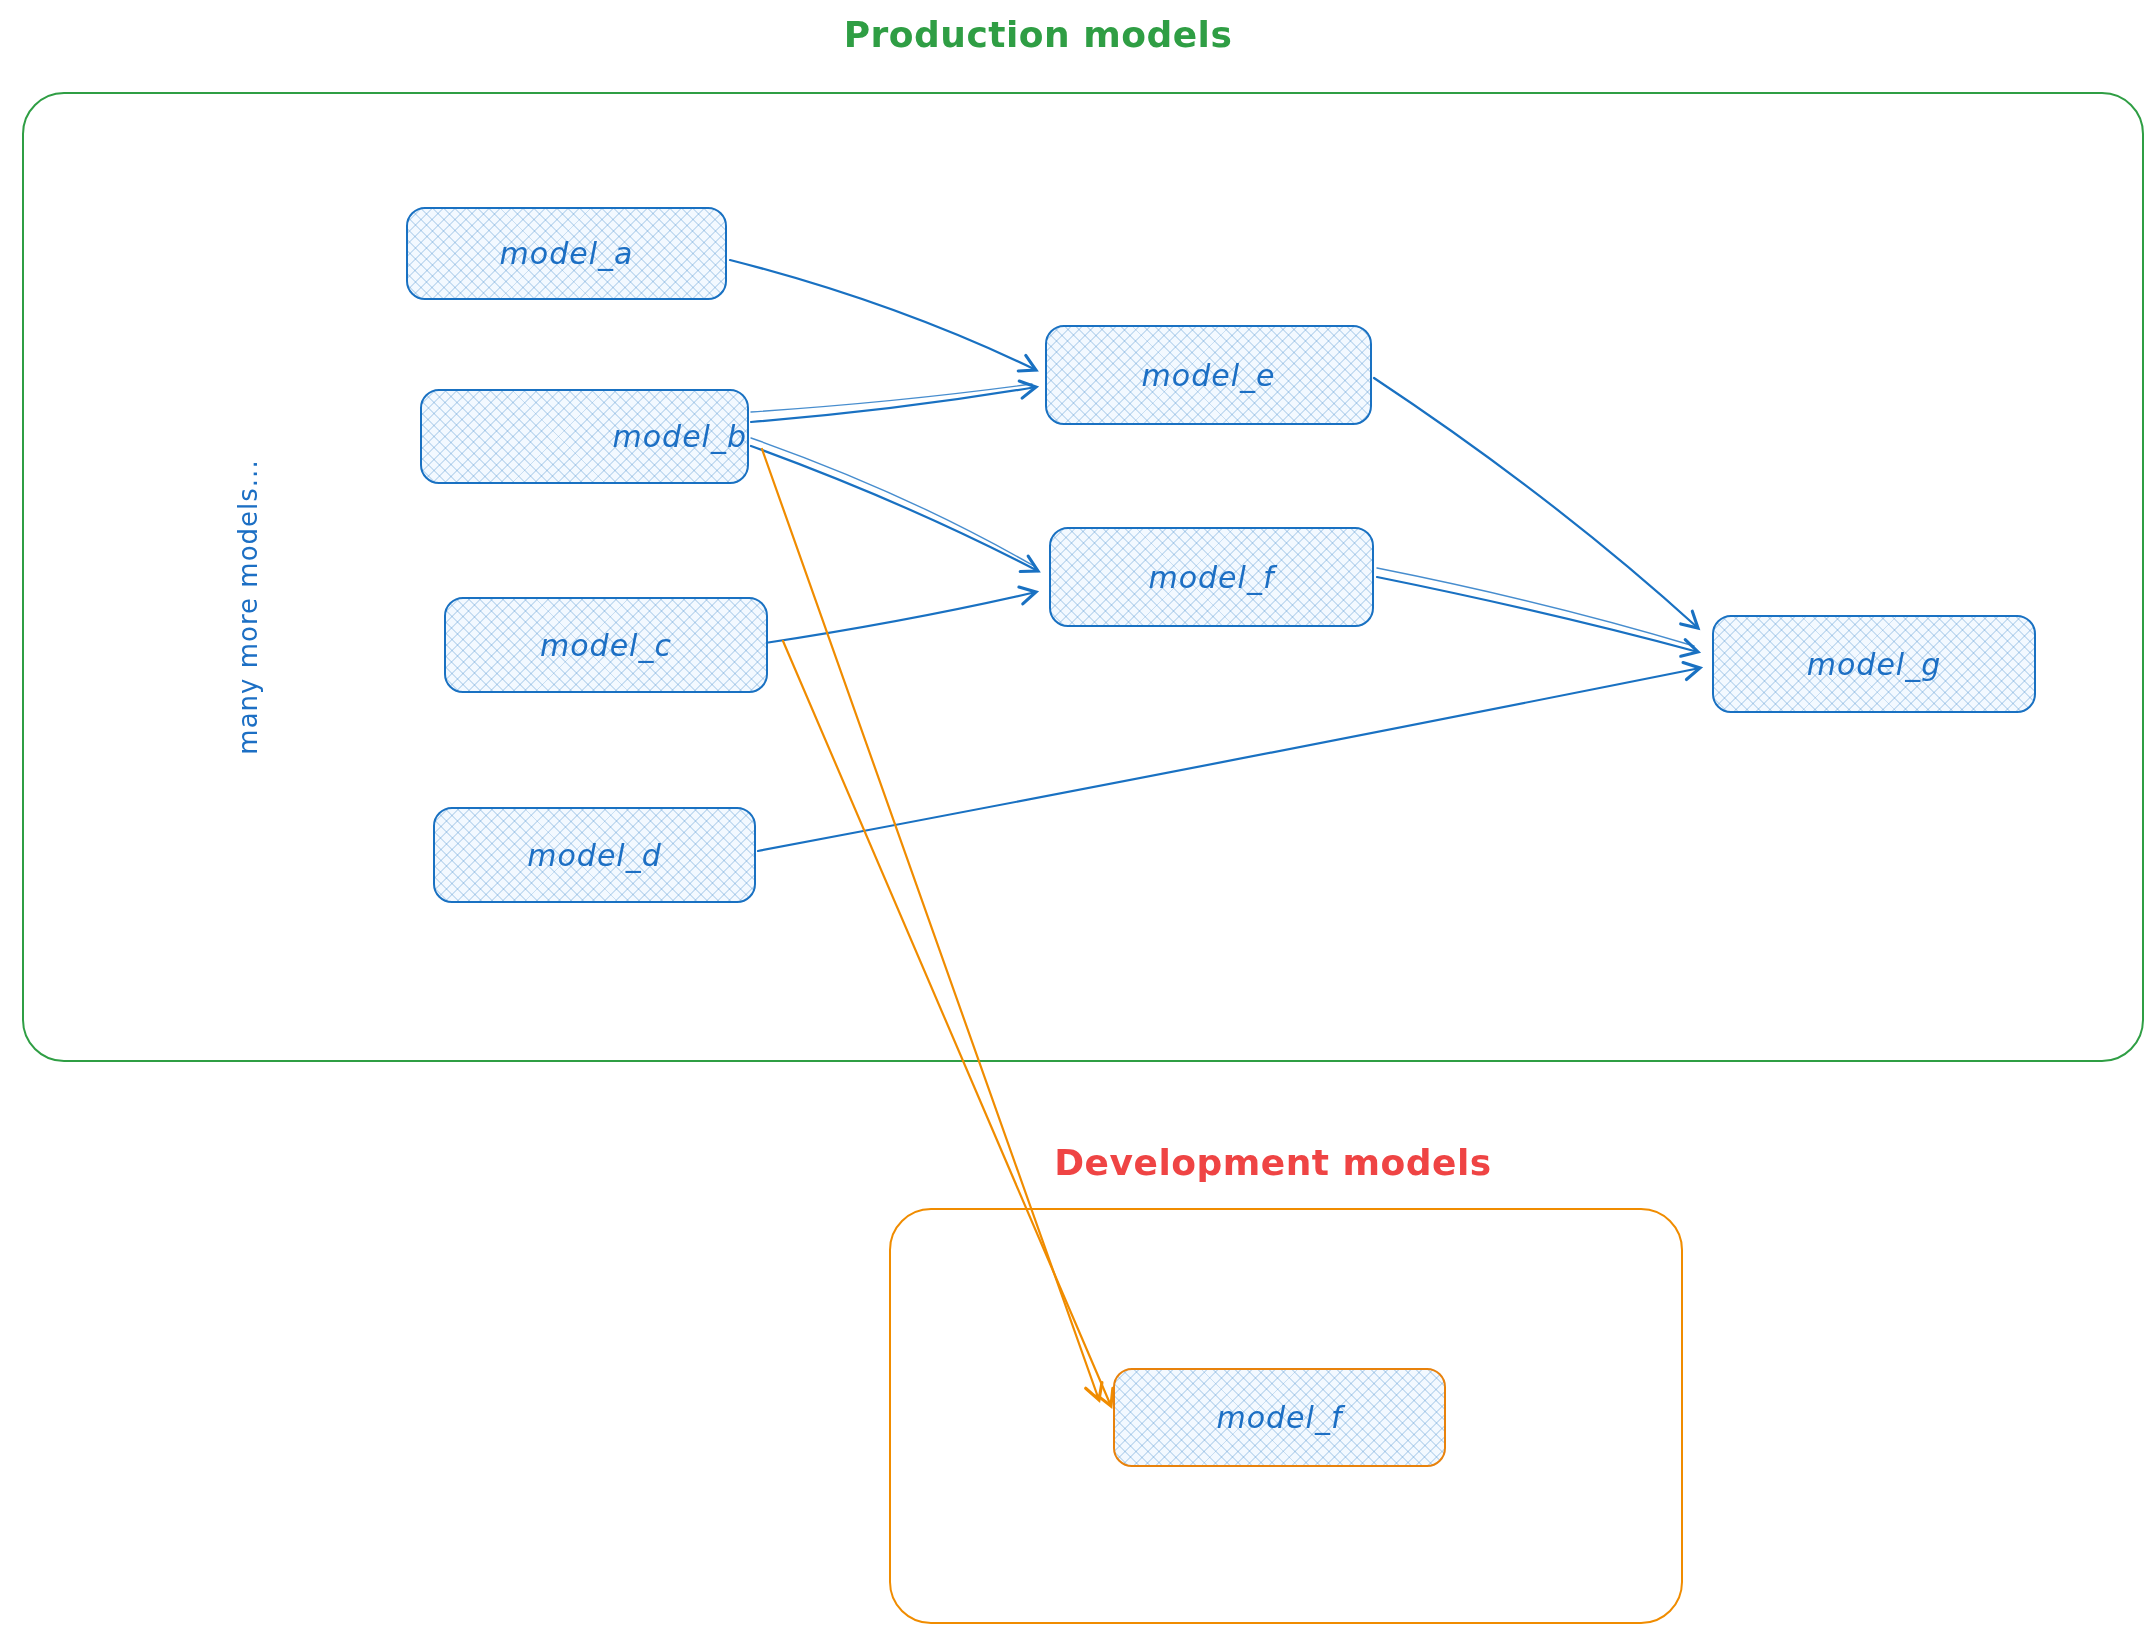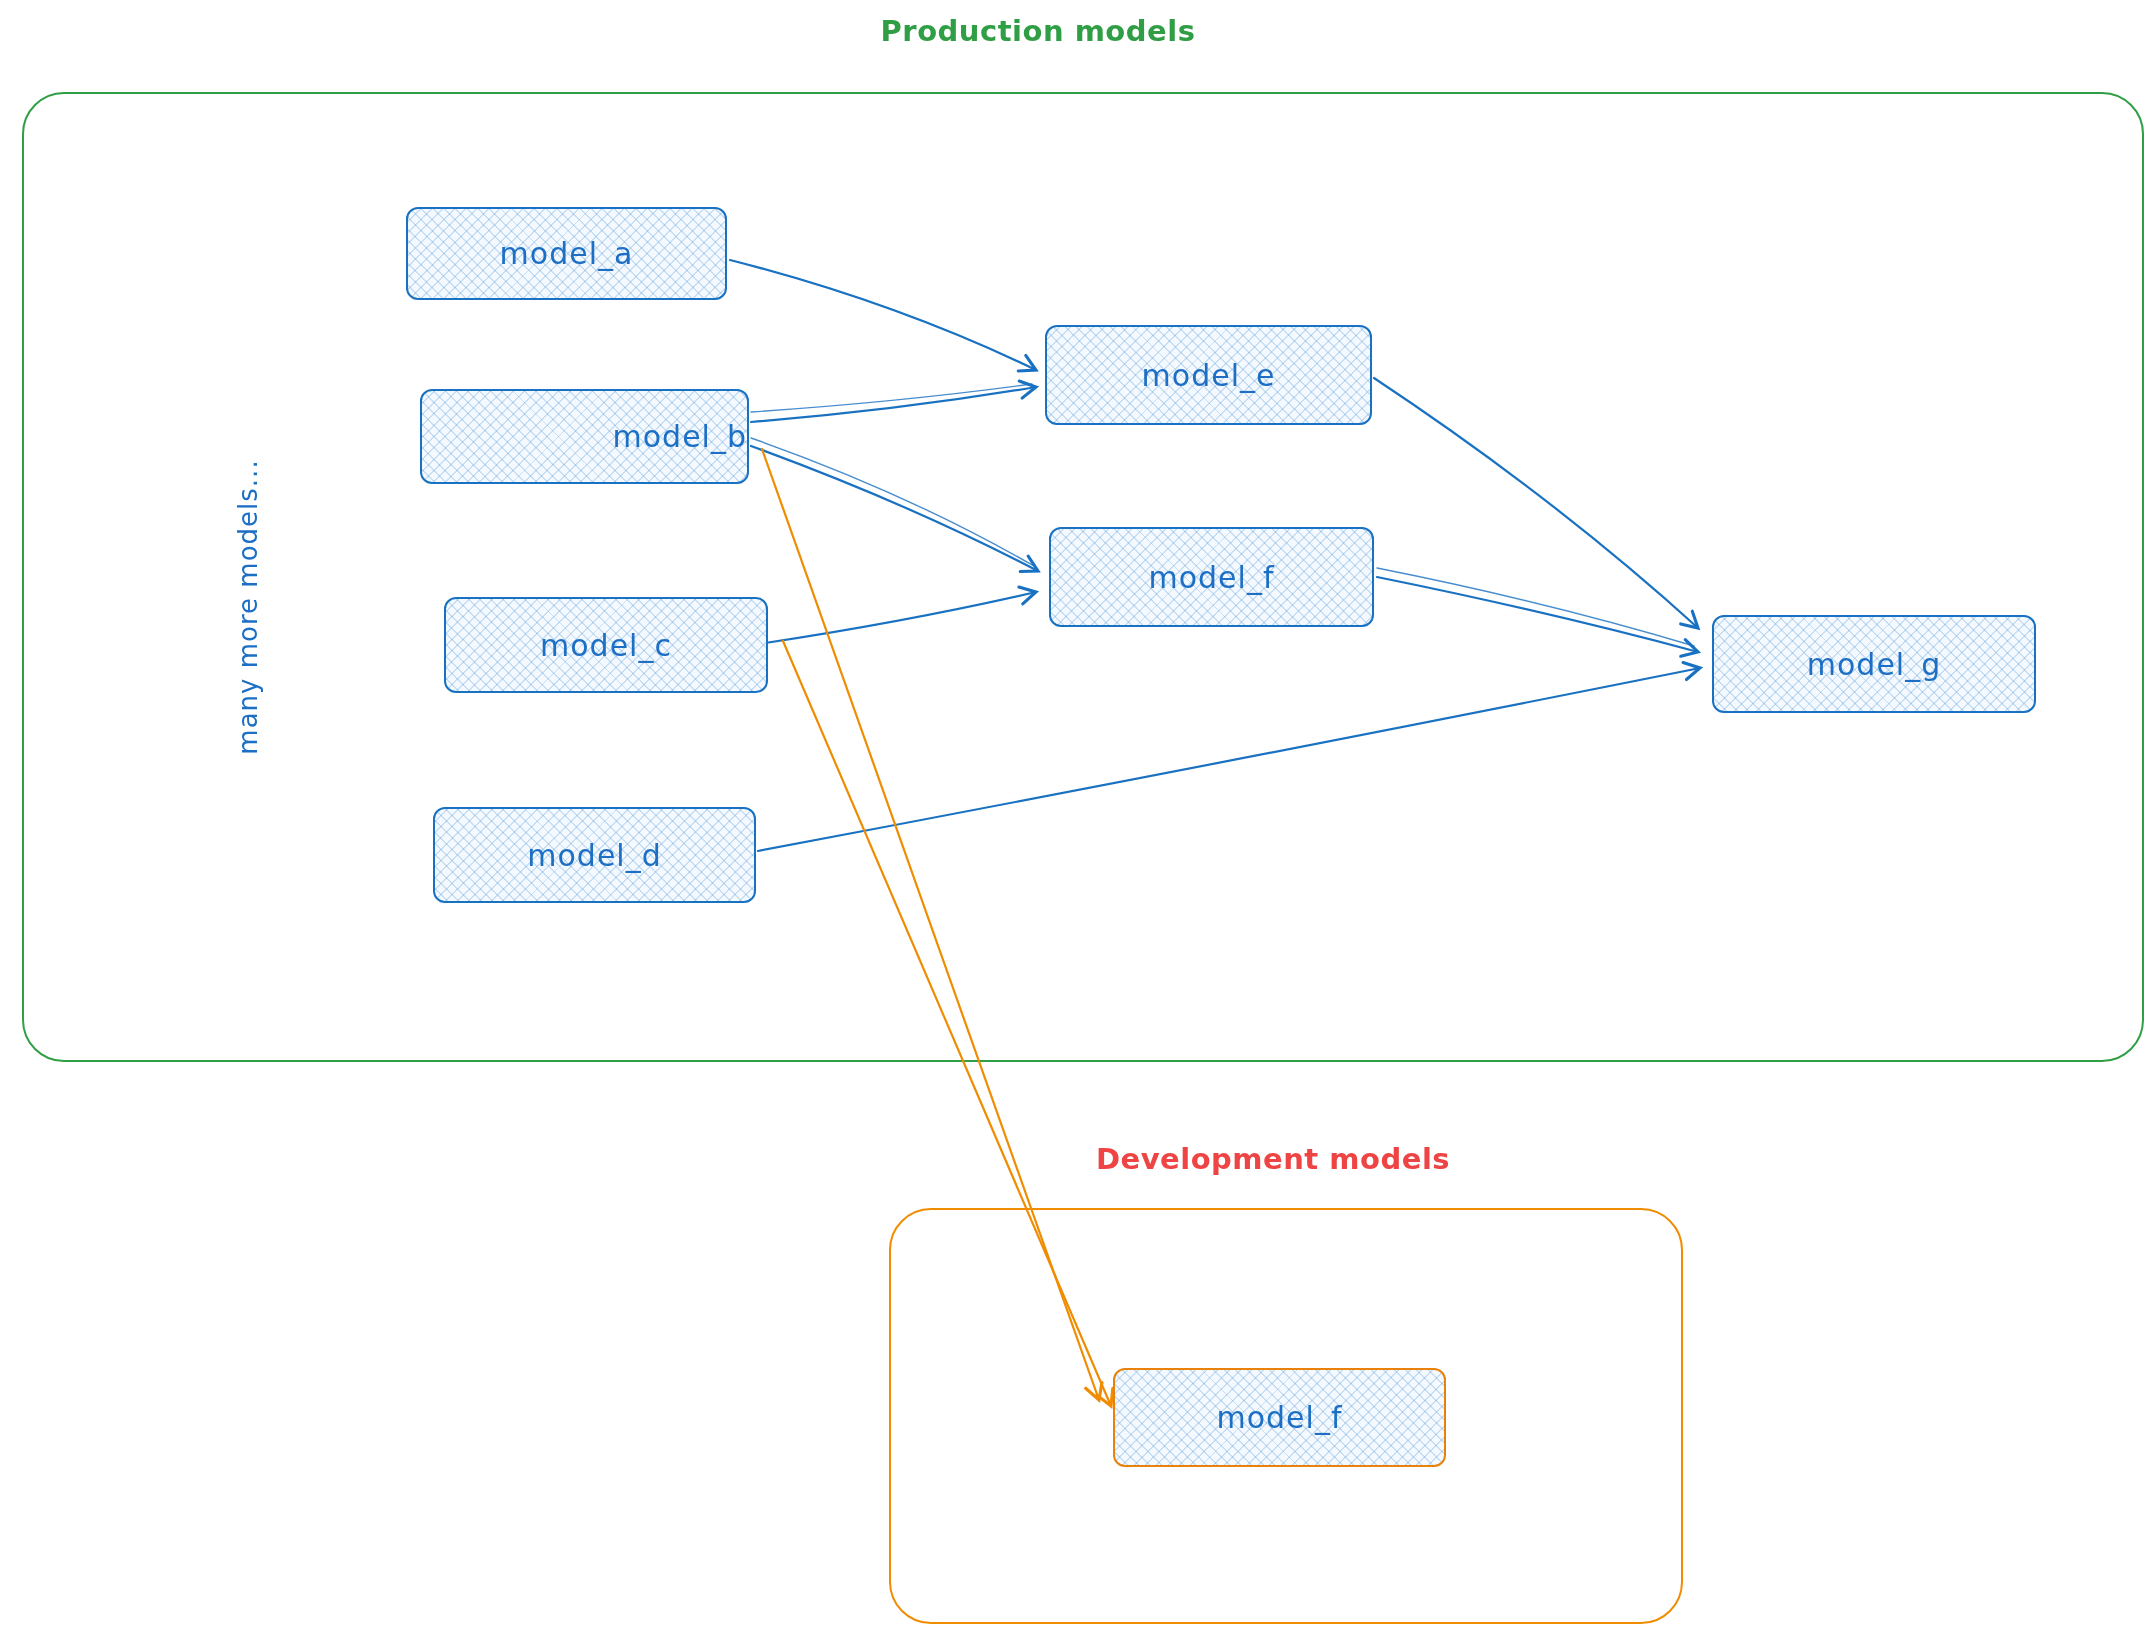--- a/index.html
+++ b/index.html
@@ -15,53 +15,54 @@
     position: absolute;
     border-radius: 42px;
     background: transparent;
   }
   .group-box.production { border: 2.5px solid #2f9e44; }
   .group-box.development { border: 2.5px solid #f08c00; }
 
   .group-title {
     position: absolute;
     transform: translateX(-50%);
-    font-size: 29px;
+    font-size: 36px;
     font-weight: 600;
     letter-spacing: 0.5px;
     white-space: nowrap;
   }
   .group-title.production { color: #2f9e44; }
   .group-title.development { color: #ef4444; }
 
   .side-label {
     position: absolute;
     transform: translate(-50%, -50%) rotate(-90deg);
     white-space: nowrap;
     color: #1c6fc4;
     font-size: 26px;
     font-weight: 500;
     letter-spacing: 1px;
   }
 
   .node {
     position: absolute;
     border: 2.5px solid #1971c2;
-    border-radius: 12px;
+    border-radius: 19px;
     background-color: #f3f9ff;
     background-image:
       repeating-linear-gradient(45deg, rgba(73,143,205,0.25) 0px, rgba(73,143,205,0.25) 1.4px, transparent 1.4px, transparent 8px),
       repeating-linear-gradient(135deg, rgba(73,143,205,0.25) 0px, rgba(73,143,205,0.25) 1.4px, transparent 1.4px, transparent 8px);
     display: flex;
     align-items: center;
     justify-content: center;
     color: #1c6fc4;
     font-size: 30px;
     font-weight: 500;
     letter-spacing: 1px;
+    font-style: italic;
   }
   .node.dev { border-color: #e8820c; }
 
   svg.edges {
     position: absolute;
     left: 0; top: 0;
     width: 2156px; height: 1638px;
     pointer-events: none;
   }
   svg.edges path { fill: none; stroke-linecap: round; }

